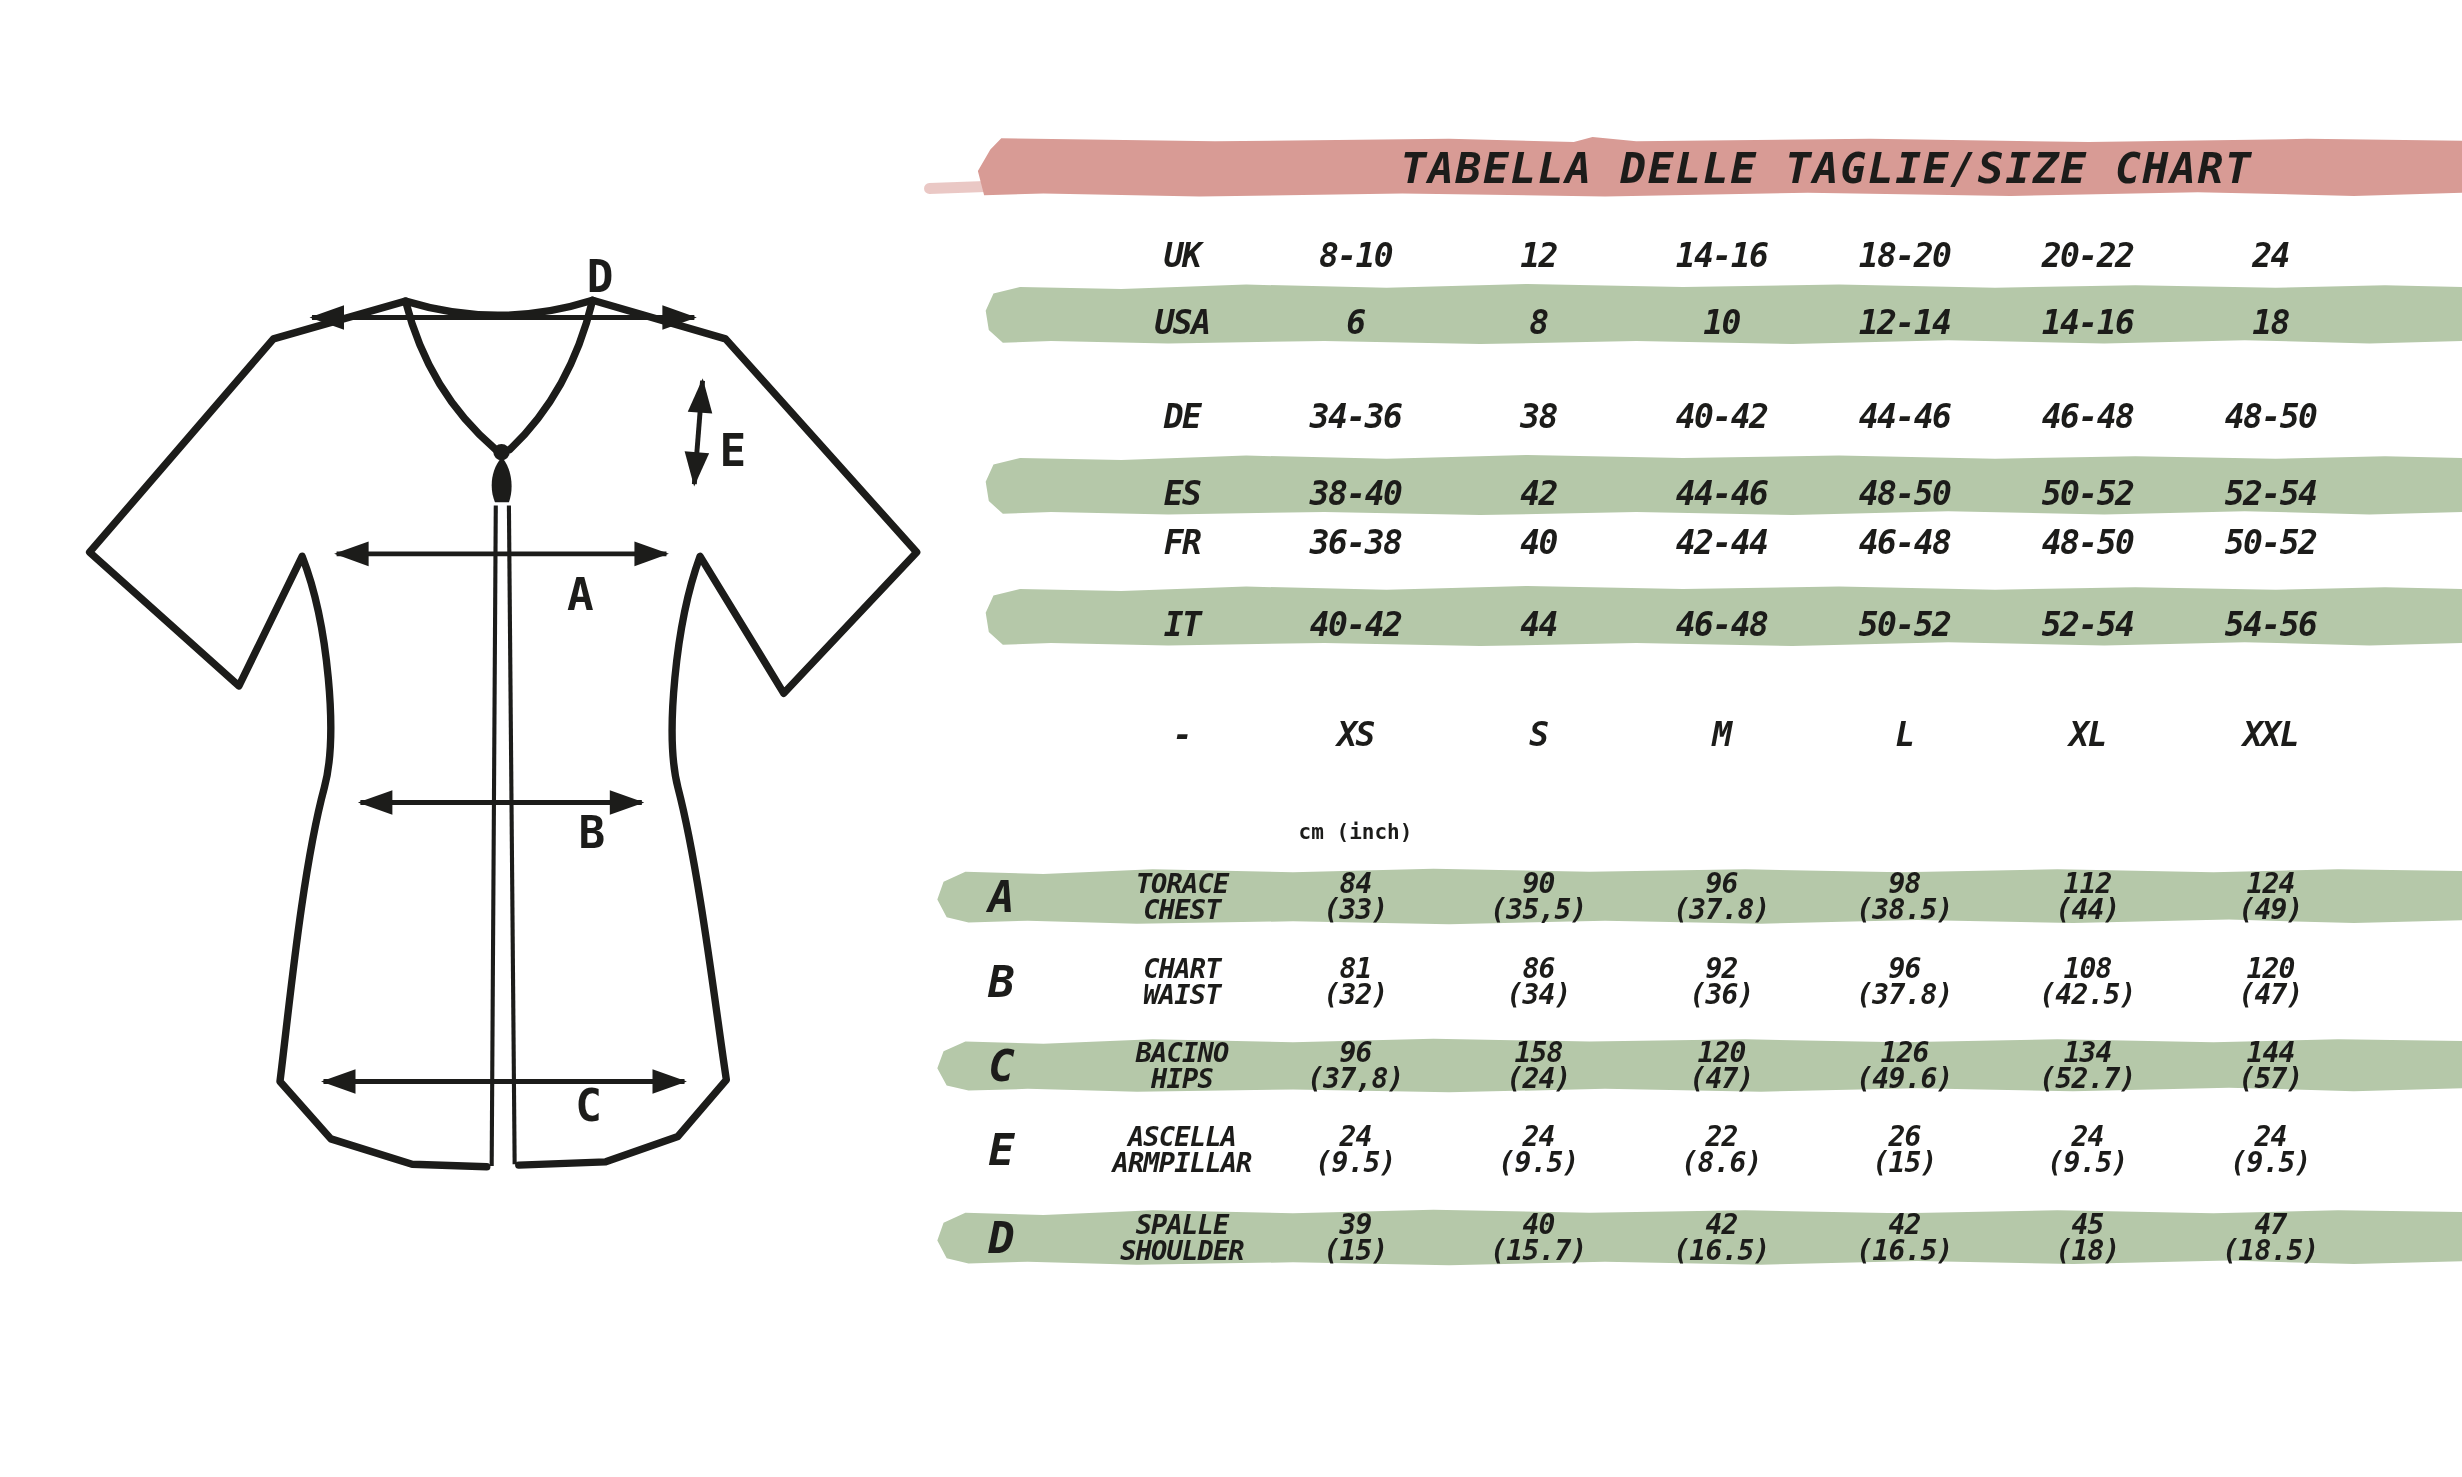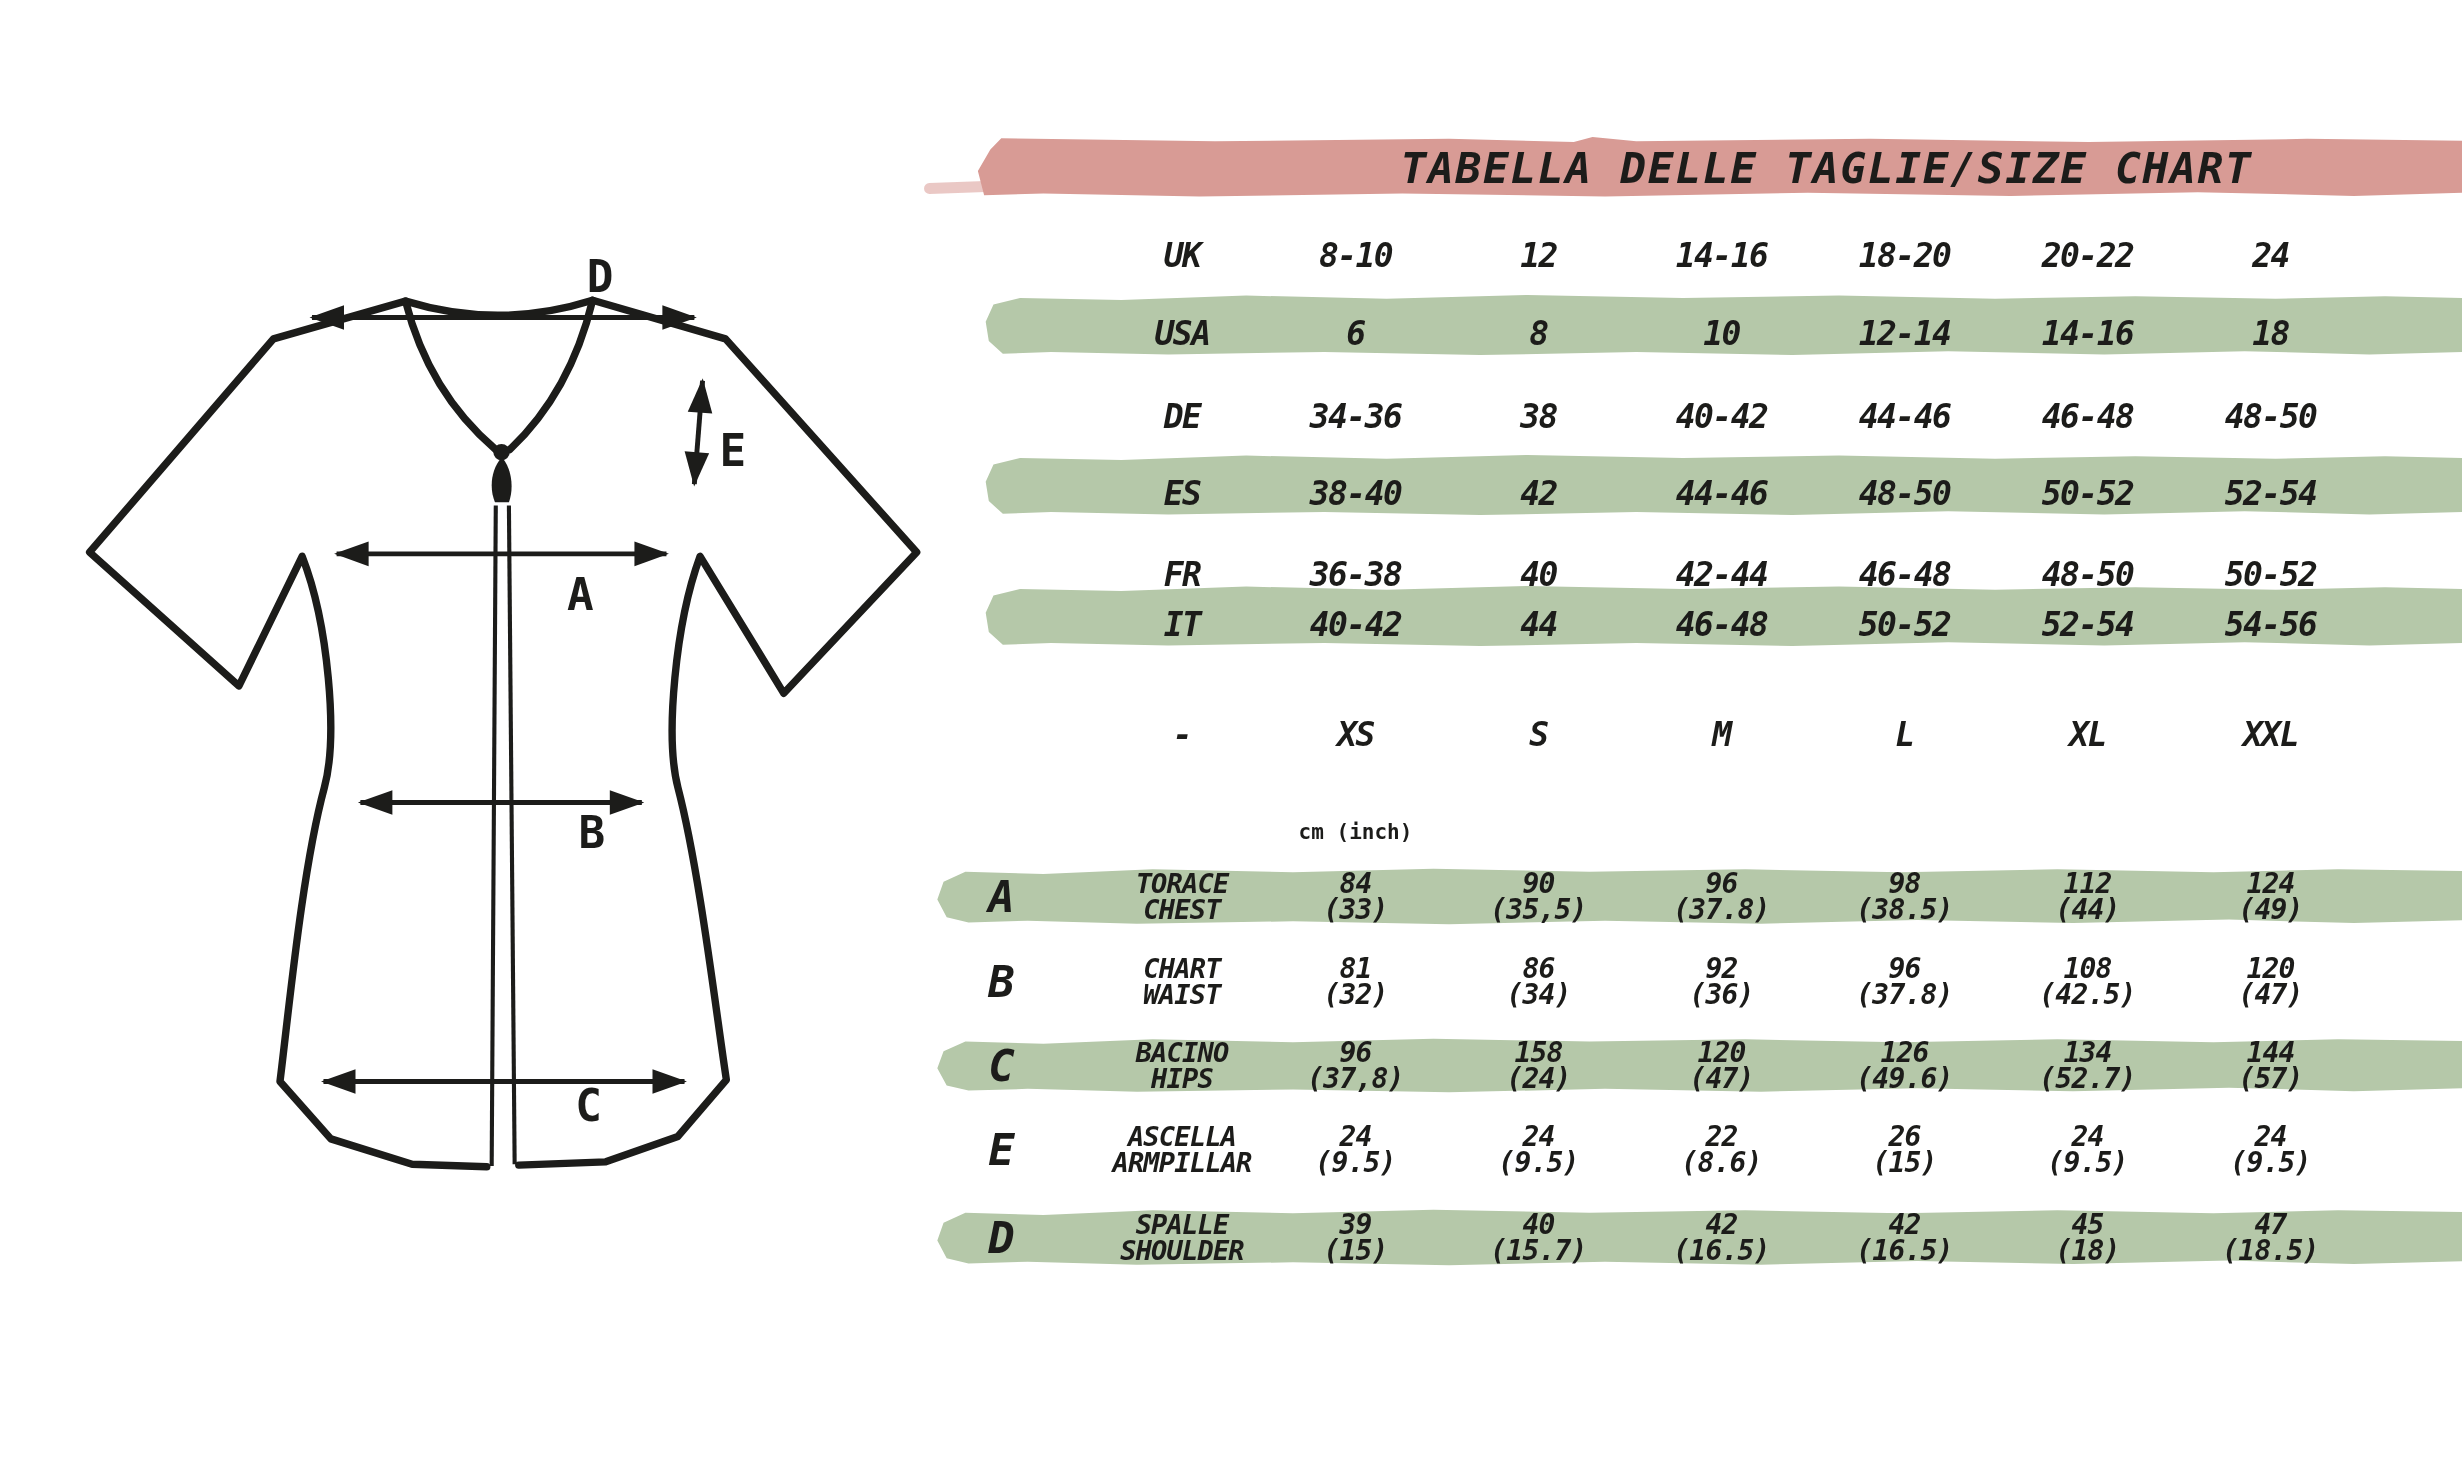--- a/index.html
+++ b/index.html
@@ -91,21 +91,21 @@
       <span class="size-cell">UK</span>
       <span class="size-cell">8-10</span>
       <span class="size-cell">12</span>
       <span class="size-cell">14-16</span>
       <span class="size-cell">18-20</span>
       <span class="size-cell">20-22</span>
       <span class="size-cell">24</span>
     </div>
   </div>
 
-  <div class="trow" style="top:293px;height:64px;">
+  <div class="trow" style="top:282px;height:64px;">
     <div class="bar brush-a"></div>
     <div class="grid">
       <span></span>
       <span class="size-cell">USA</span>
       <span class="size-cell">6</span>
       <span class="size-cell">8</span>
       <span class="size-cell">10</span>
       <span class="size-cell">12-14</span>
       <span class="size-cell">14-16</span>
       <span class="size-cell">18</span>
@@ -132,21 +132,21 @@
       <span class="size-cell">ES</span>
       <span class="size-cell">38-40</span>
       <span class="size-cell">42</span>
       <span class="size-cell">44-46</span>
       <span class="size-cell">48-50</span>
       <span class="size-cell">50-52</span>
       <span class="size-cell">52-54</span>
     </div>
   </div>
 
-  <div class="trow" style="top:539px;height:49px;">
+  <div class="trow" style="top:507px;height:49px;">
     <div class="grid">
       <span></span>
       <span class="size-cell">FR</span>
       <span class="size-cell">36-38</span>
       <span class="size-cell">40</span>
       <span class="size-cell">42-44</span>
       <span class="size-cell">46-48</span>
       <span class="size-cell">48-50</span>
       <span class="size-cell">50-52</span>
     </div>

